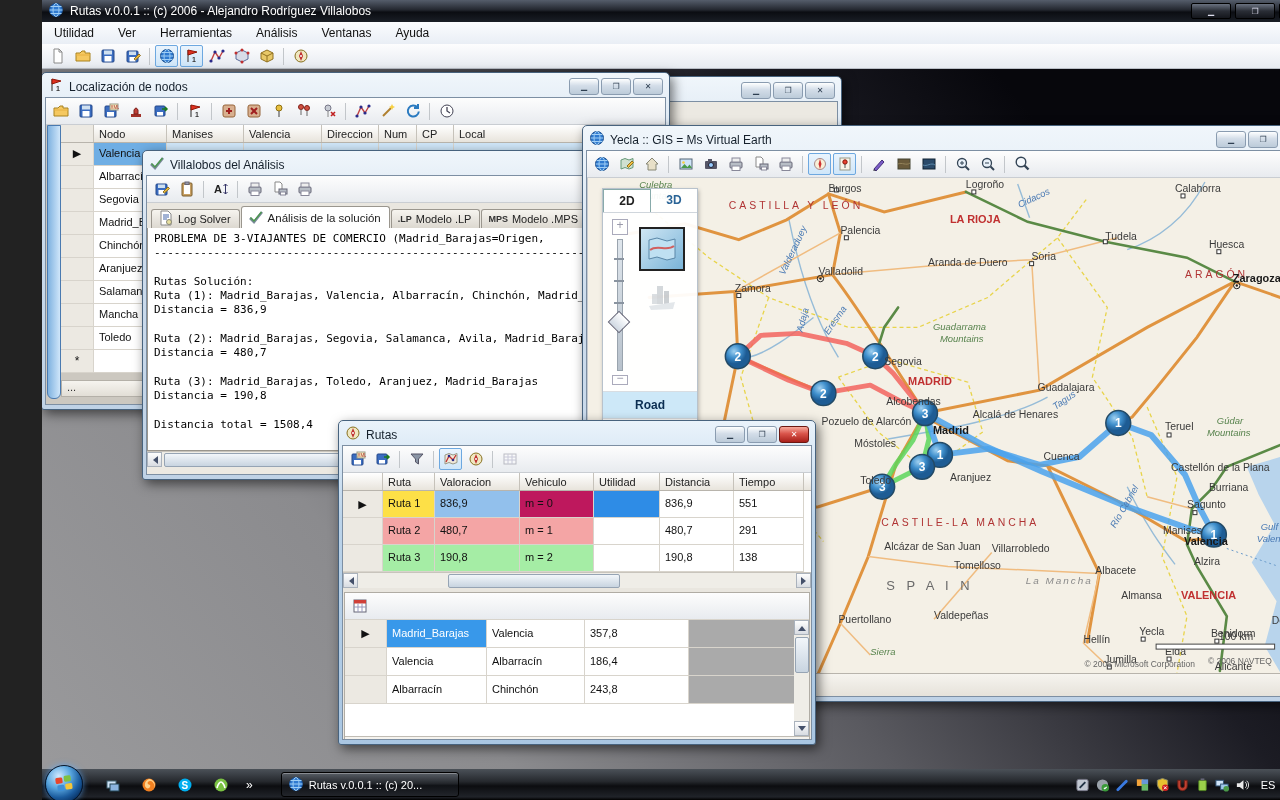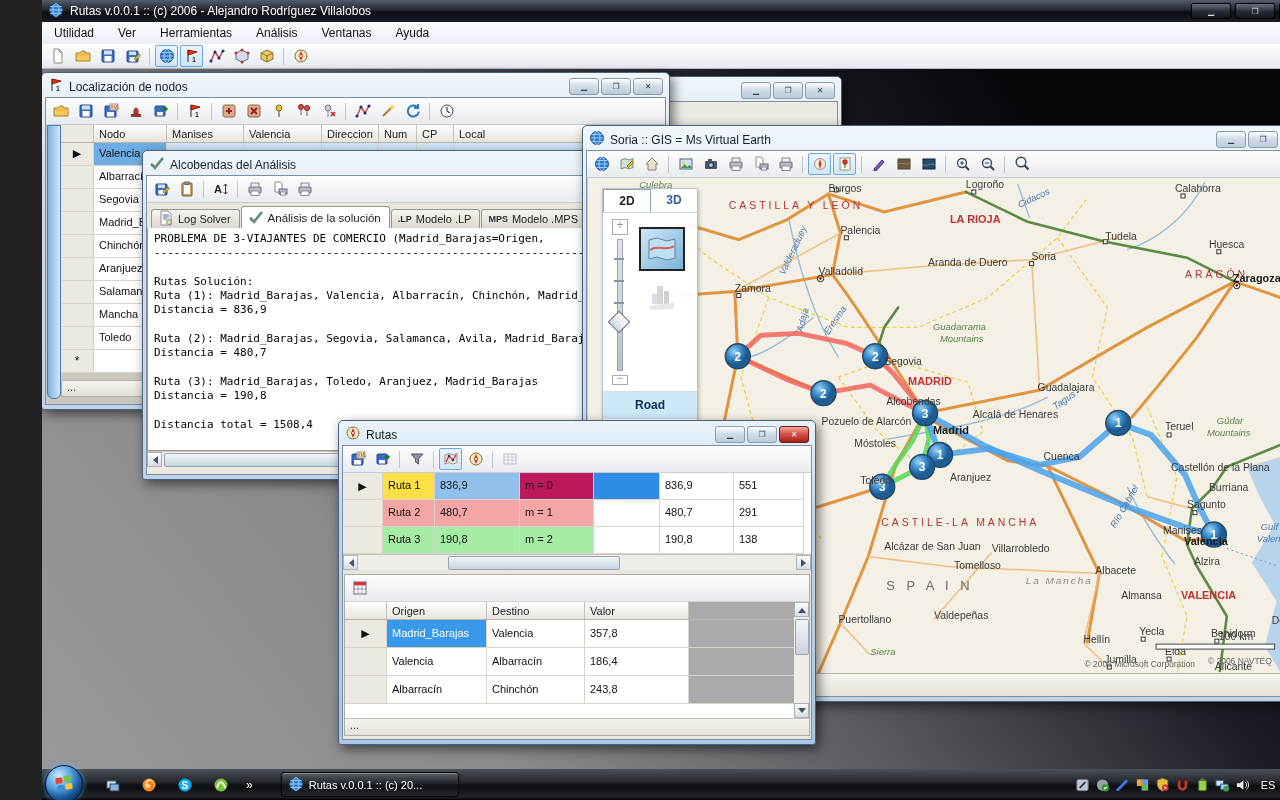--- a/index.html
+++ b/index.html
@@ -445,21 +445,21 @@
       <div class="abs" style="left:15px;top:282px;right:1px;height:17px;background:linear-gradient(#f6f4ef,#e2ded6);border:1px solid #b4b0a8;font-size:11px;color:#333;padding-left:5px;box-sizing:border-box;">...</div>
     </div>
   </div>
 
   <div class="win" style="left:100px;top:150px;width:558px;height:330px;z-index:20;">
     <div class="tbar">
       <span id="res-ticon"><svg width="16" height="16" viewBox="0 0 16 16">
             <path d="M2 9l4 4L14 3" stroke="#7a8a9a" stroke-width="2.6" fill="none"></path>
             <path d="M2.5 8.5l3.5 3.5L13.5 3" stroke="#4a9a4a" stroke-width="1.2" fill="none"></path>
           </svg></span>
-      <span>Alcobendas del Análisis</span>
+      <span>Villalobos del Análisis</span>
     </div>
     <div class="client" style="height:298px;position:relative;overflow:hidden;background:#ece9e2;">
       <div class="tb">
           <span class="ico">
             <svg width="16" height="16" viewBox="0 0 16 16">
               <rect x="2" y="3" width="11" height="11" rx="1" fill="#3a6cc0" stroke="#24488a"></rect>
               <rect x="4" y="3.5" width="7" height="3.5" fill="#cfe0f0"></rect>
               <rect x="4.5" y="9" width="6" height="4.5" fill="#fff"></rect>
               <path d="M9 11L14 6l1.5 1.5L10.5 12z" fill="#f0c040" stroke="#907020"></path>
             </svg>
@@ -552,21 +552,21 @@
     </div>
   </div>
 
   <div class="win" style="left:540px;top:125px;width:735px;height:577px;z-index:30;">
     <div class="tbar">
       <span id="map-ticon"><svg width="16" height="16" viewBox="0 0 16 16">
             <circle cx="8" cy="8" r="6.5" fill="#2f7ad0" stroke="#184a88"></circle>
             <ellipse cx="8" cy="8" rx="3" ry="6.5" fill="none" stroke="#9fcef5"></ellipse>
             <path d="M1.5 8h13M2.5 4.5h11M2.5 11.5h11" stroke="#9fcef5" fill="none"></path>
           </svg></span>
-      <span>Soria :: GIS = Ms Virtual Earth</span>
+      <span>Yecla :: GIS = Ms Virtual Earth</span>
       <span class="wbtns">
         <span class="wbtn">▁</span>
         <span class="wbtn">❐</span>
         <span class="wbtn">✕</span>
       </span>
     </div>
     <div class="client" style="height:545px;position:relative;overflow:hidden;background:#c6cad0;">
       <div class="tb">
           <span class="ico">
             <svg width="16" height="16" viewBox="0 0 16 16">
@@ -968,20 +968,29 @@
           </span>
           <span class="sep"></span>
           <span class="ico dis">
             <svg width="16" height="16" viewBox="0 0 16 16">
               <rect x="2" y="3" width="12" height="10" fill="#fff" stroke="#667"></rect>
               <path d="M2 6h12M2 9h12M6 3v10M10 3v10" stroke="#88a"></path>
             </svg>
           </span>
         </div>
       <div>
+          <div class="gh">
+            <div style="width:40px;flex:0 0 40px;">&nbsp;</div>
+            <div style="width:52px;flex:0 0 52px;">Ruta</div>
+            <div style="width:85px;flex:0 0 85px;">Valoracion</div>
+            <div style="width:74px;flex:0 0 74px;">Vehiculo</div>
+            <div style="width:66px;flex:0 0 66px;">Utilidad</div>
+            <div style="width:74px;flex:0 0 74px;">Distancia</div>
+            <div style="width:70px;flex:0 0 70px;">Tiempo</div>
+          </div>
           <div class="gr" style="height:27px;">
             <div class="rowsel" style="width:40px;flex:0 0 40px;line-height:18px;">▶</div>
             <div style="width:52px;flex:0 0 52px;background:#fde047;line-height:17px;">Ruta 1</div>
             <div style="width:85px;flex:0 0 85px;background:#92c0ec;line-height:17px;">836,9</div>
             <div style="width:74px;flex:0 0 74px;background:#be185d;line-height:17px;">m = 0</div>
             <div style="width:66px;flex:0 0 66px;background:#2e8ce6;line-height:17px;"></div>
             <div style="width:74px;flex:0 0 74px;background:#fff;line-height:17px;">836,9</div>
             <div style="width:70px;flex:0 0 70px;background:#fff;line-height:17px;">551</div>
           </div>
           <div class="gr" style="height:27px;">
@@ -1018,27 +1027,20 @@
             <span class="ico">
               <svg width="16" height="16" viewBox="0 0 16 16">
                 <rect x="2" y="2" width="12" height="12" fill="#fff" stroke="#667"></rect>
                 <rect x="2" y="2" width="12" height="3.5" fill="#d04038"></rect>
                 <path d="M2 9h12M6 5.5v8.5M10 5.5v8.5" stroke="#99b"></path>
               </svg>
             </span>
           </div>
         <div style="display:flex;">
           <div style="flex:1;">
-              <div class="gh">
-                <div style="width:42px;flex:0 0 42px;">&nbsp;</div>
-                <div style="width:100px;flex:0 0 100px;">Origen</div>
-                <div style="width:98px;flex:0 0 98px;">Destino</div>
-                <div style="width:104px;flex:0 0 104px;">Valor</div>
-                <div style="flex:1;background:#aaa;border-right:none;">&nbsp;</div>
-              </div>
               <div class="gr" style="height:28px;">
                 <div class="rowsel" style="width:42px;flex:0 0 42px;line-height:19px;">▶</div>
                 <div style="width:100px;flex:0 0 100px;line-height:18px;background:#3898ea;color:#fff;">Madrid_Barajas</div>
                 <div style="width:98px;flex:0 0 98px;line-height:18px;">Valencia</div>
                 <div style="width:104px;flex:0 0 104px;line-height:18px;">357,8</div>
                 <div style="flex:1;background:#aaa;border-right:none;">&nbsp;</div>
               </div>
               <div class="gr" style="height:28px;">
                 <div class="rowsel" style="width:42px;flex:0 0 42px;line-height:19px;"></div>
                 <div style="width:100px;flex:0 0 100px;line-height:18px;">Valencia</div>

